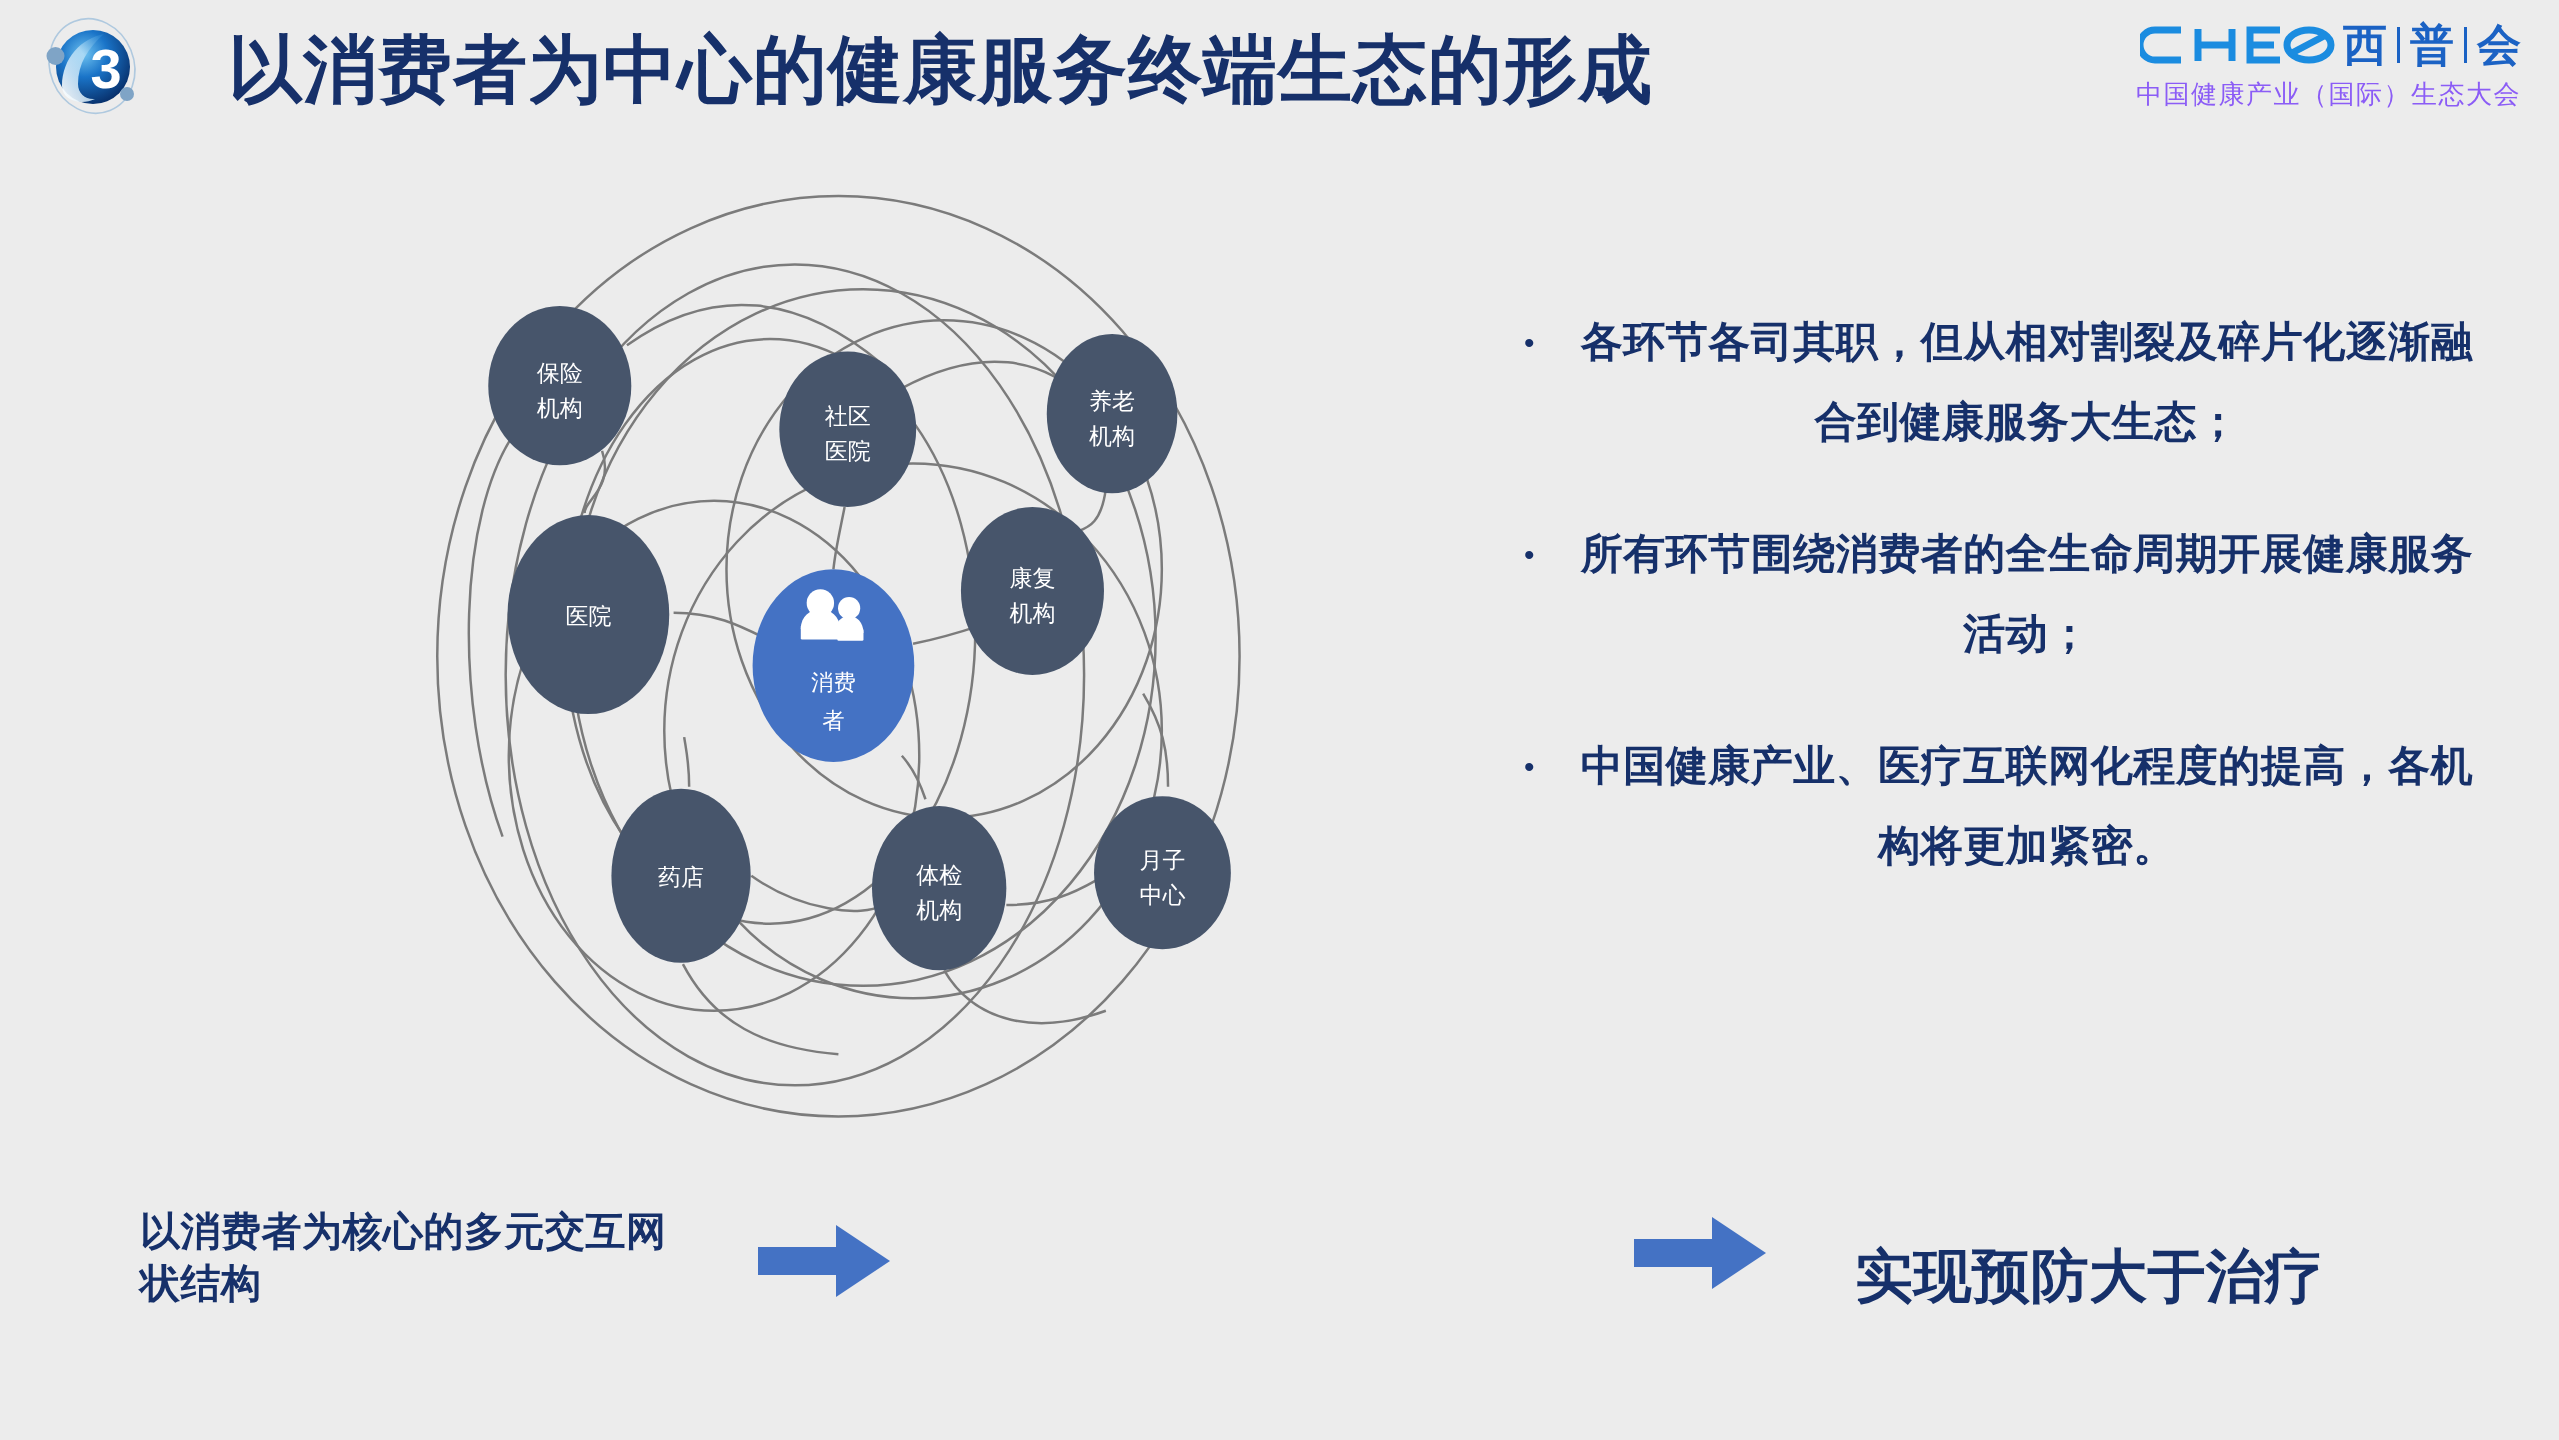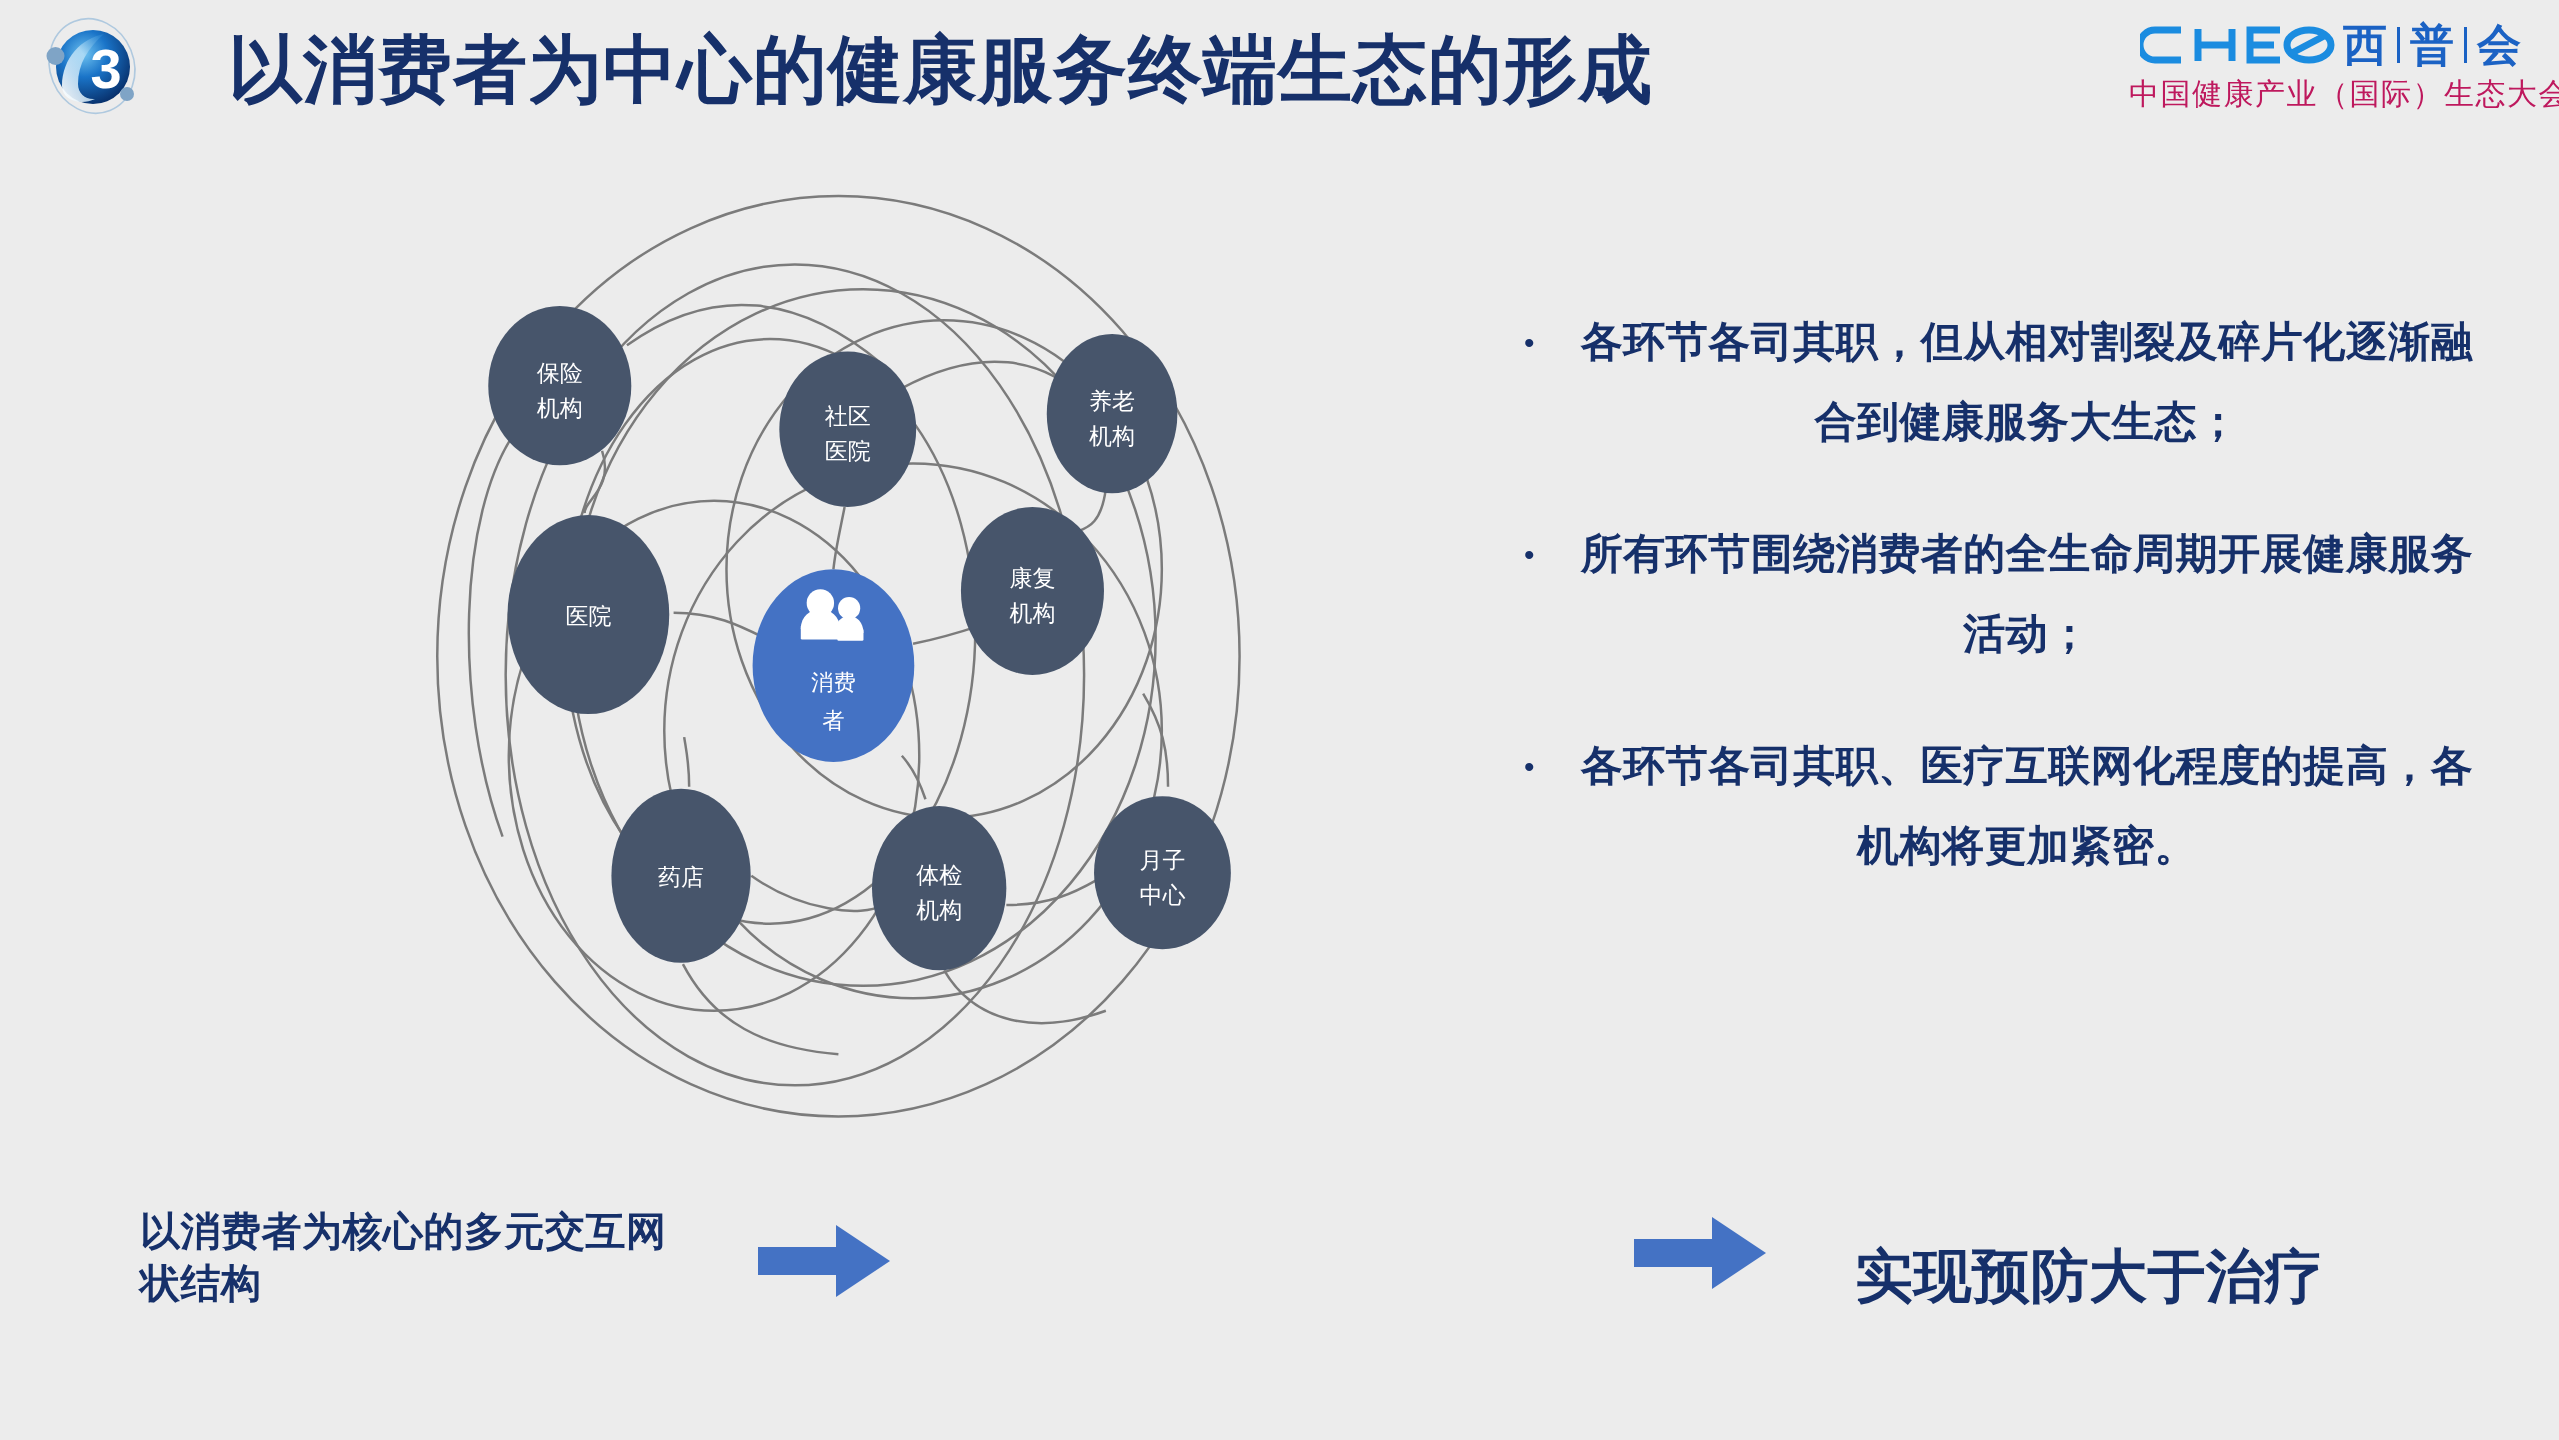--- a/index.html
+++ b/index.html
@@ -72,22 +72,22 @@
   .logo-sep {
     display: inline-block;
     width: 3px;
     height: 36px;
     background: #1B62C4;
     margin: 0 3px;
     vertical-align: middle;
   }
   #logo-sub {
     margin-top: 6px;
-    font-size: 30px;
-    color: #be185d;
+    font-size: 26px;
+    color: #8b5cf6;
     letter-spacing: 1.5px;
     line-height: 32px;
     white-space: nowrap;
   }
 
   
   #diagram {
     position: absolute;
     left: 120px;
     top: 140px;
@@ -332,21 +332,21 @@
       <div class="bullet-text">各环节各司其职，但从相对割裂及碎片化逐渐融合到健康服务大生态；</div>
     </div>
 
     <div class="bullet-row">
       <div class="bullet-dot">•</div>
       <div class="bullet-text">所有环节围绕消费者的全生命周期开展健康服务活动；</div>
     </div>
 
     <div class="bullet-row">
       <div class="bullet-dot">•</div>
-      <div class="bullet-text">各环节各司其职、医疗互联网化程度的提高，各机构将更加紧密。</div>
+      <div class="bullet-text">中国健康产业、医疗互联网化程度的提高，各机构将更加紧密。</div>
     </div>
   </div>
 
   <div id="bottom">
 
     <div class="bot-text" id="bot-text-1">以消费者为核心的多元交互网状结构</div>
 
     <div class="bot-arrow" id="bot-arrow-1">
       <svg width="132" height="76" viewBox="0 0 132 76" xmlns="http://www.w3.org/2000/svg">
         <path d="M0 24 H78 V2 L132 38 L78 74 V52 H0 Z" fill="#4472C4"></path>

